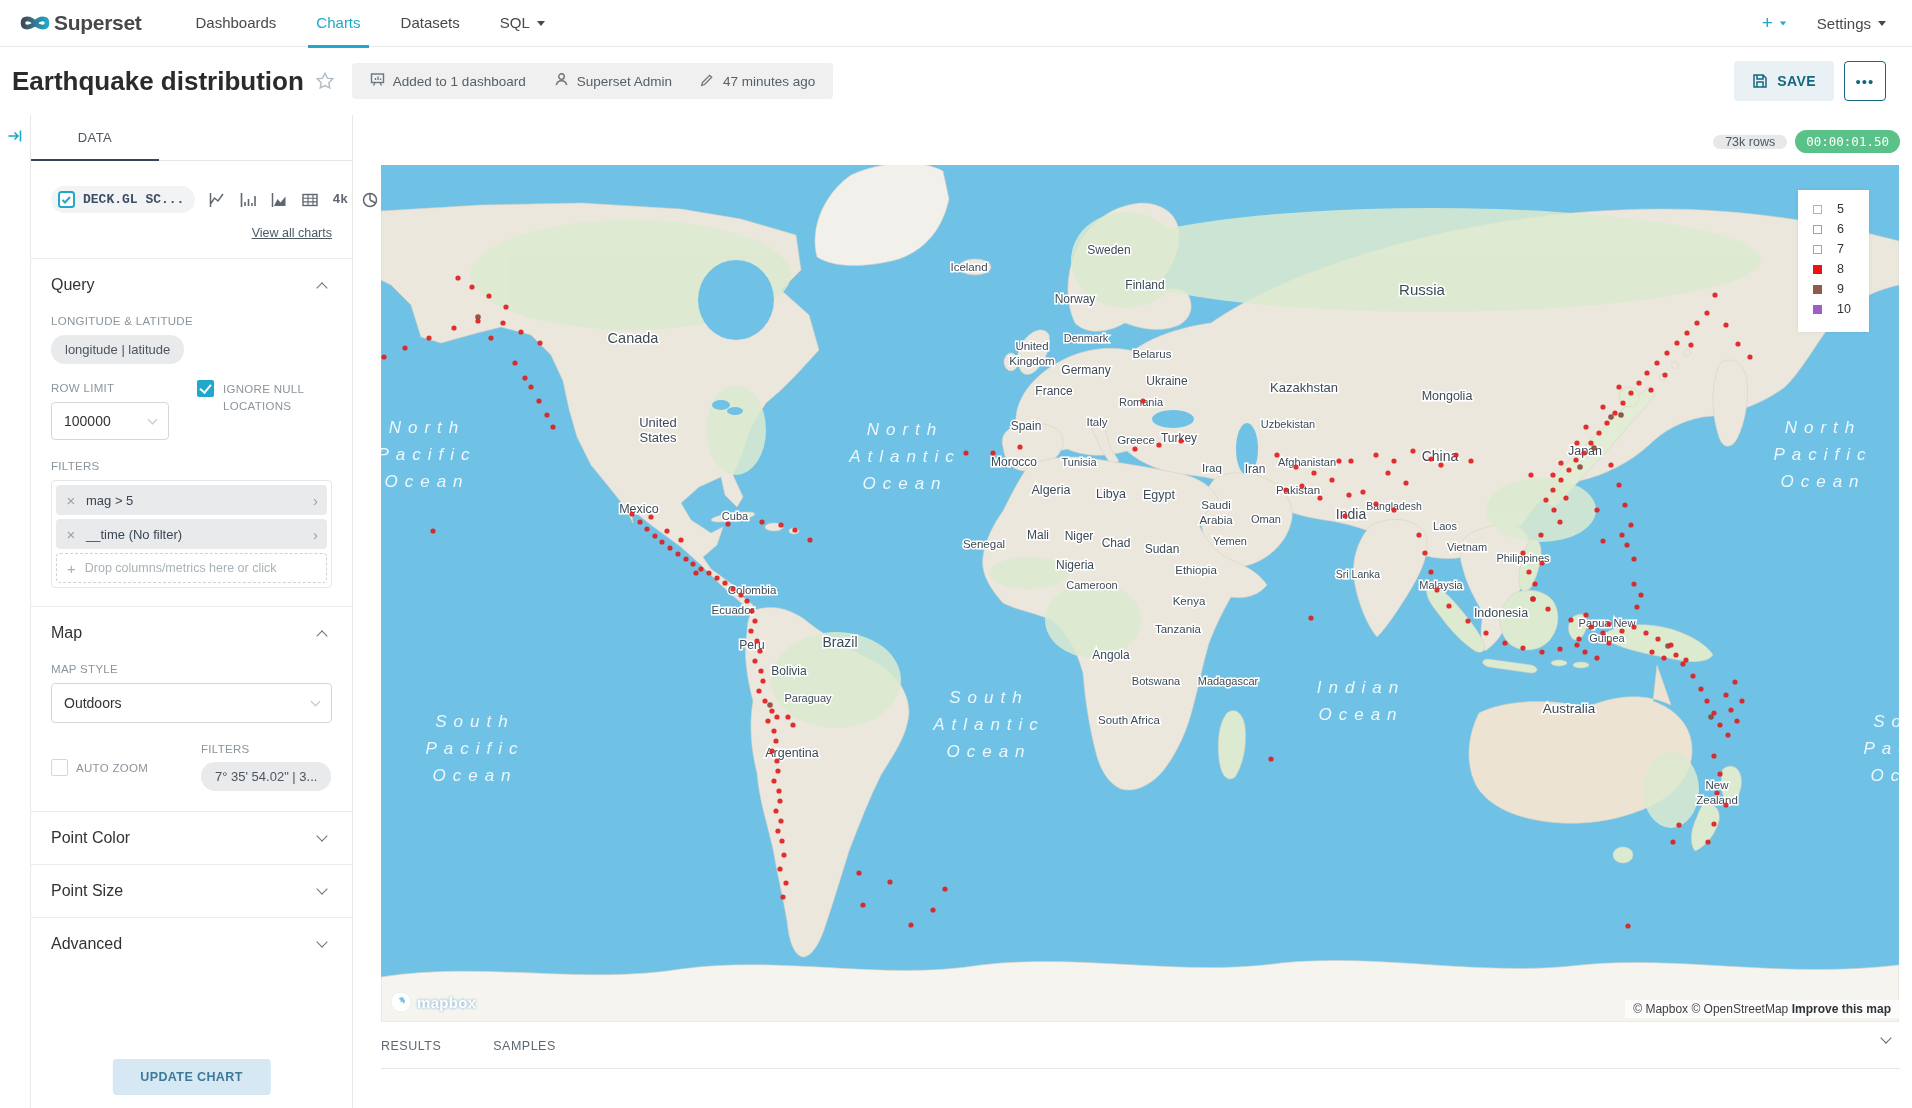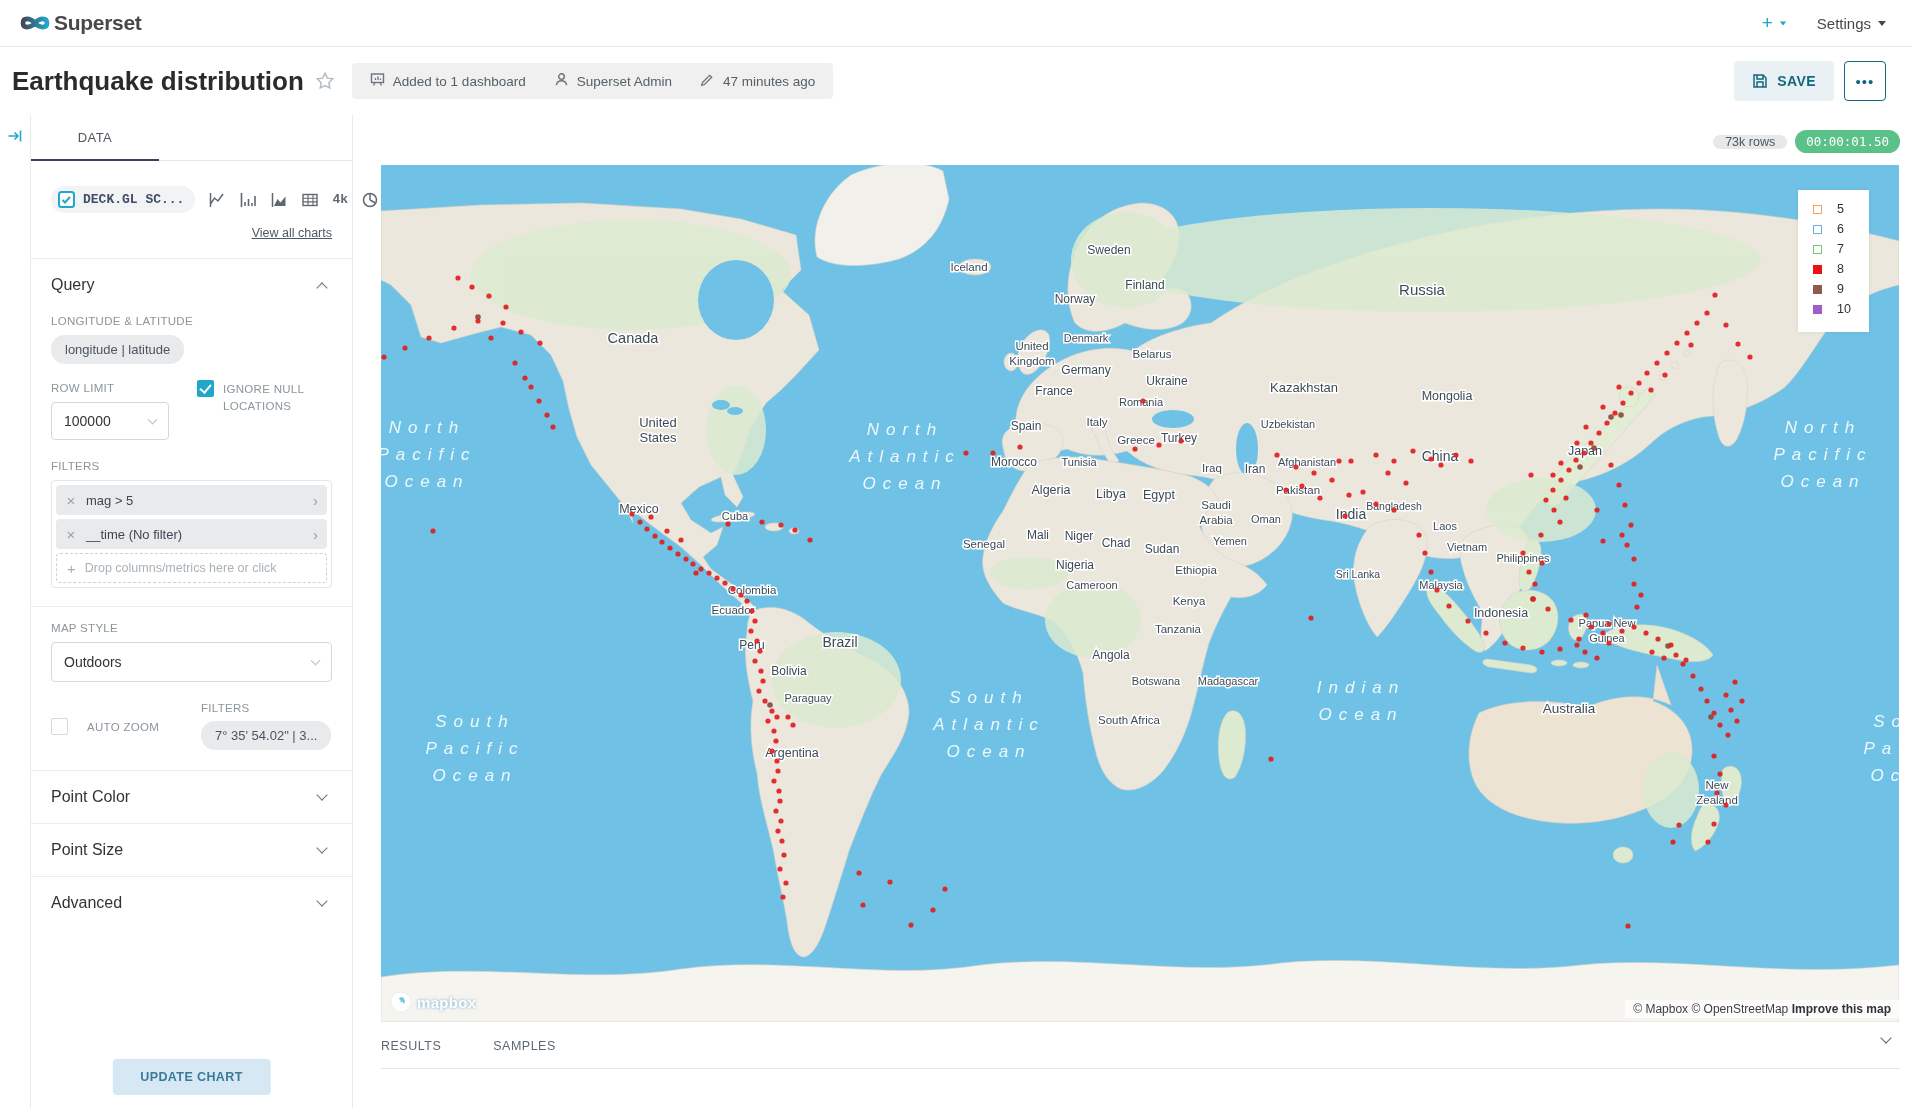--- a/index.html
+++ b/index.html
@@ -85,21 +85,21 @@
   .filters-group { border:1px solid #e4e6e8; border-radius:4px; padding:4px; margin-top:0;}
   .filter-pill { display:flex; align-items:center; background:#e9eaeb; border-radius:4px; height:30px;
     margin-bottom:4px; font-size:13px; color:#3b4752; cursor:pointer;}
   .filter-x { width:30px; text-align:center; color:#98a0a6; font-size:15px; cursor:pointer;}
   .filter-label { flex:1; }
   .filter-arrow { color:#98a0a6; margin-right:9px; font-size:15px;}
   .drop-zone { border:1px dashed #cdd2d6; border-radius:4px; height:30px; display:flex;
     align-items:center; gap:9px; padding:0 10px; color:#a9b2b8; font-size:12.5px; cursor:pointer;}
   .drop-plus { font-size:15px; color:#a9b2b8;}
   .auto-zoom-row { display:flex; margin-top:20px; }
-  .auto-zoom { display:flex; gap:19px; align-items:center; width:150px;}
+  .auto-zoom { display:flex; gap:8px; align-items:center; width:150px;}
   .viewport-col .ctl-label { margin:0 0 7px; }
   .collapsed-section { border-top:1px solid #ececec; margin:0 -20px; padding:0 22px 0 20px;}
   .collapsed-section .section-header{ padding:17px 0 17px;}
   .update-btn { position:absolute; bottom:13px; left:50%; transform:translateX(-50%);
     background:#d5e8f3; color:#3d7a99; font-weight:bold; font-size:12.5px; letter-spacing:.4px;
     border:none; border-radius:4px; padding:11px 28px; cursor:pointer; font-family:inherit; white-space:nowrap;}
 
   
   .right-area { flex:1; display:flex; flex-direction:column; padding:0 12px 0 28px;}
   .badges-row { display:flex; justify-content:flex-end; align-items:center; gap:8px; margin:15px 0 12px;}
@@ -141,20 +141,35 @@
       <defs>
           <linearGradient id="lg" x1="0" y1="0" x2="1" y2="0">
         <stop offset="0" stop-color="#434a5a"></stop>
             <stop offset="1" stop-color="#20a7c9"></stop>
       </linearGradient>
         </defs>
       <path d="M7,12 C7,6.5 14,6.5 19,12 C24,17.5 31,17.5 31,12 C31,6.5 24,6.5 19,12 C14,17.5 7,17.5 7,12 Z" fill="none" stroke="url(#lg)" stroke-width="4.6" stroke-linecap="round"></path>
     </svg>
     <span class="brand-name">Superset</span>
   </div>
+  <div class="nav-items" id="nav-items">
+      <div class="nav-item">
+        <span>Dashboards</span>
+      </div>
+      <div class="nav-item active">
+        <span>Charts</span>
+      </div>
+      <div class="nav-item">
+        <span>Datasets</span>
+      </div>
+      <div class="nav-item">
+        <span>SQL</span>
+        <span class="caret"></span>
+      </div>
+    </div>
   <div class="nav-right">
     <div class="plus-menu">
       <span>+</span>
       <span class="caret"></span>
     </div>
     <div class="settings-menu">
       <span>Settings</span>
       <span class="caret"></span>
     </div>
   </div>
@@ -274,20 +289,24 @@
             <span class="filter-arrow">›</span>
           </div>
           <div class="drop-zone">
           <span class="drop-plus">+</span>
           <span>Drop columns/metrics here or click</span>
         </div>
       </div>
       <div class="divider"></div>
 
       
+      <div class="section-header">
+        <span>Map</span>
+        <span class="chev up"></span>
+      </div>
       <div class="ctl-label">MAP STYLE</div>
       <div class="select-box wide">
         <span>Outdoors</span>
         <span class="sel-chev"></span>
       </div>
       <div class="auto-zoom-row">
         <div class="auto-zoom">
           <span class="cb empty"></span>
           <span class="ctl-label" style="margin:2px 0 0">AUTO ZOOM</span>
         </div>

